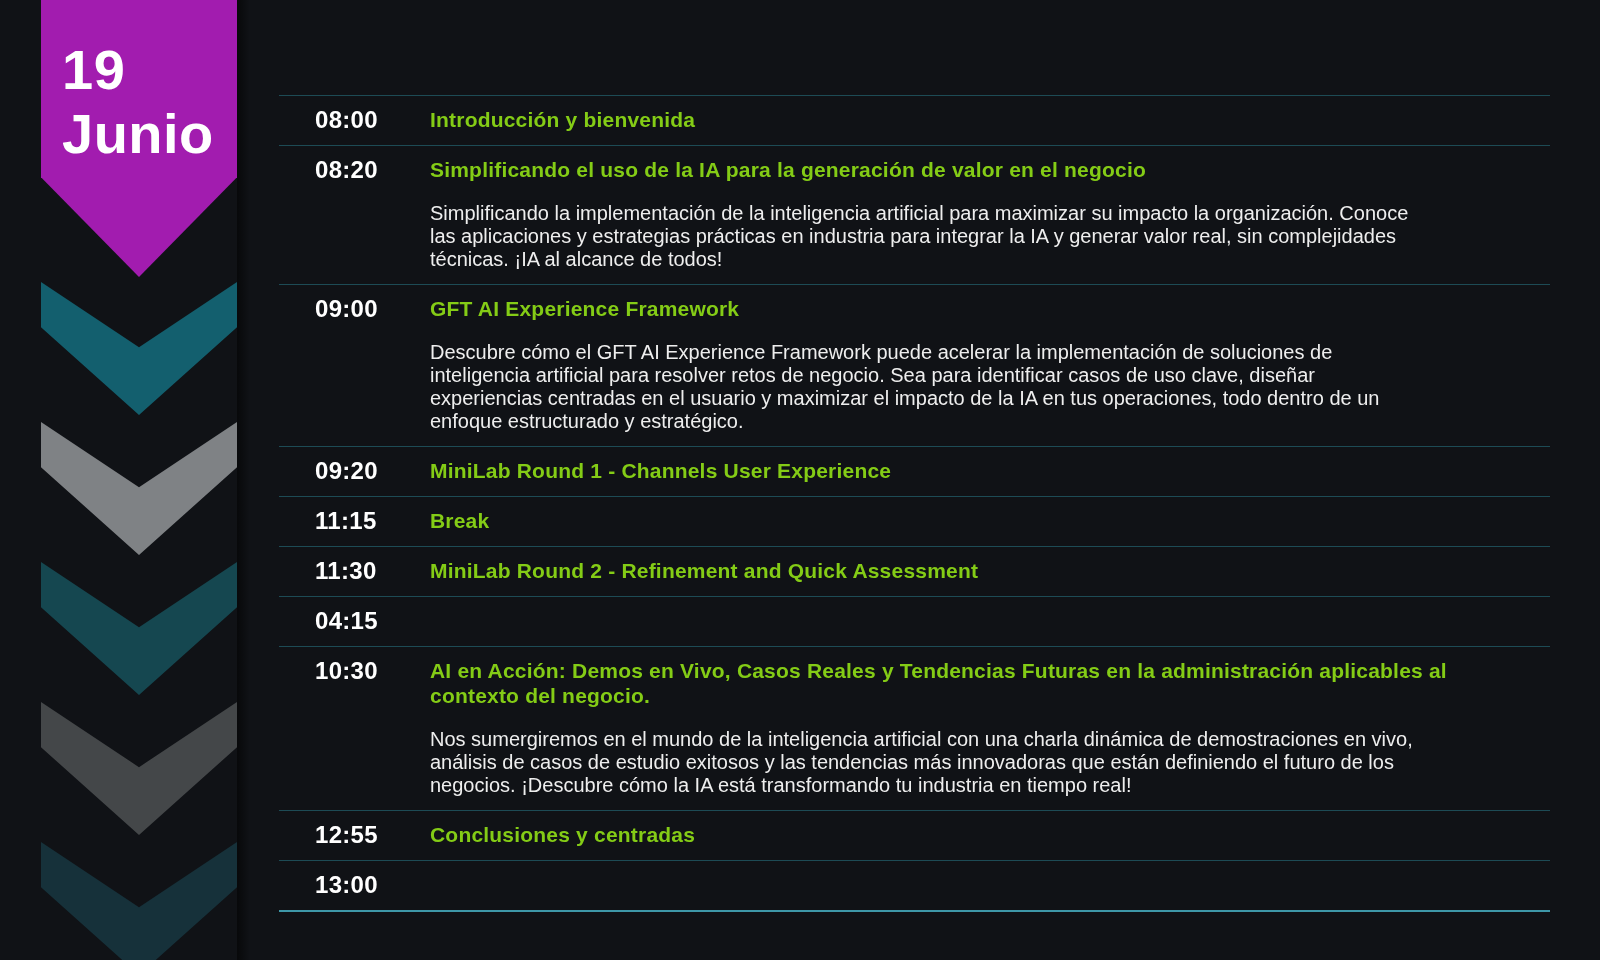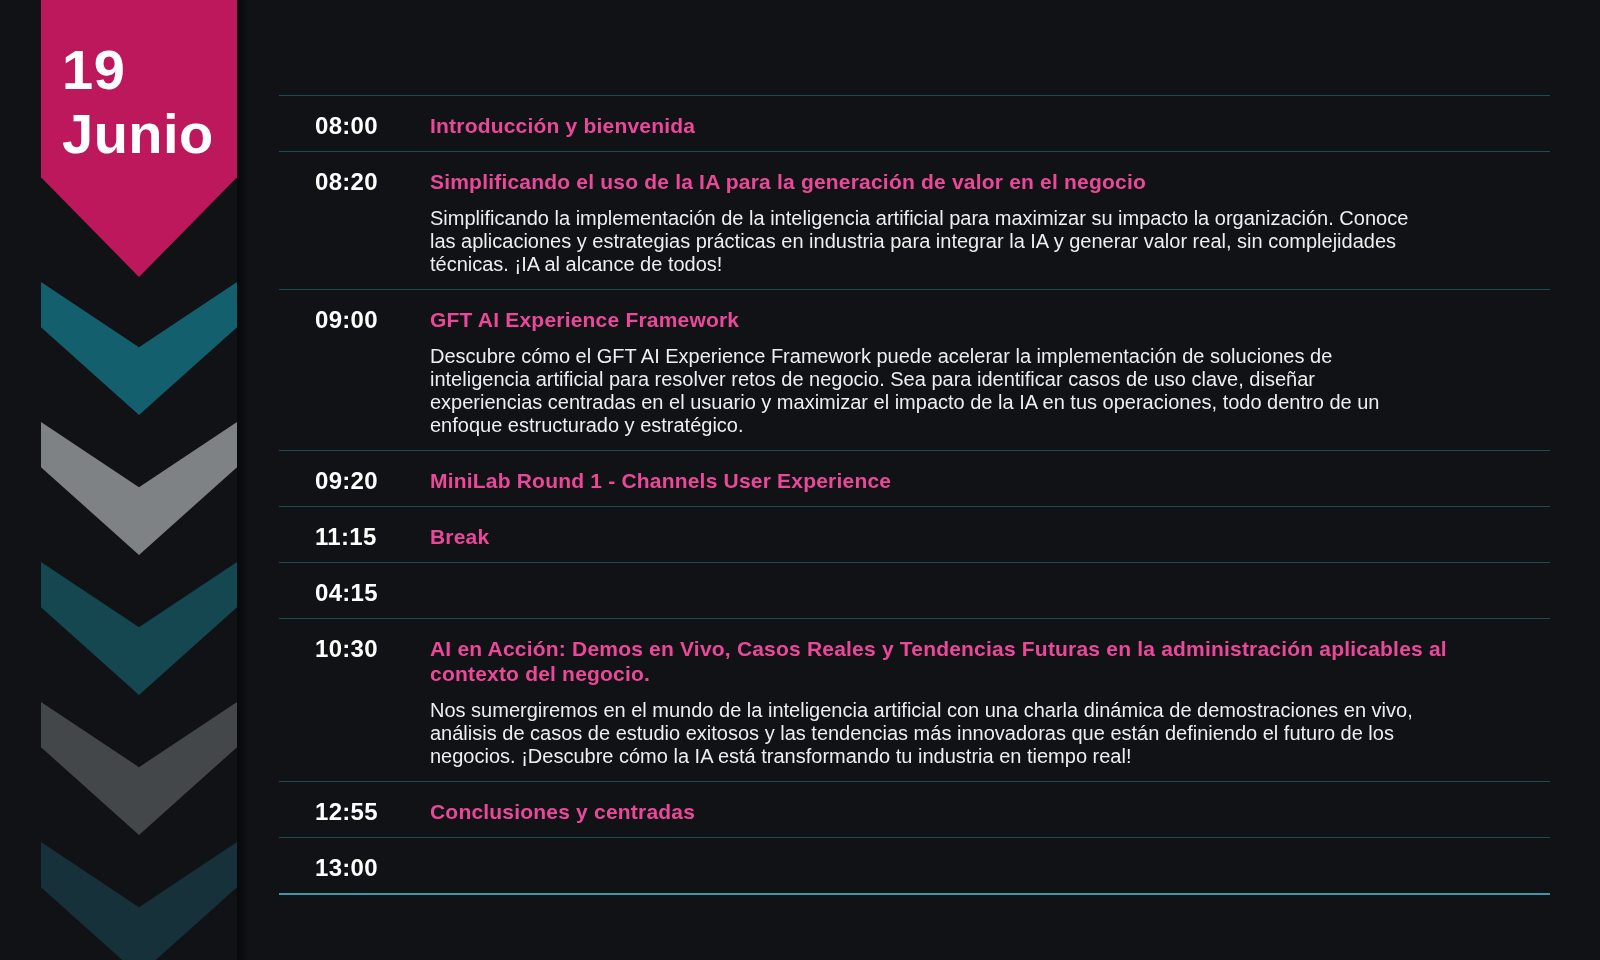--- a/index.html
+++ b/index.html
@@ -14,21 +14,21 @@
   .stage { position:absolute; inset:0; }
 
   
   .rail { position:absolute; left:0; top:0; width:260px; height:960px; }
   .rail-shadow {
     position:absolute; left:237px; top:0; width:12px; height:960px;
     background:linear-gradient(to right, rgba(0,0,0,0.55), rgba(0,0,0,0.03));
   }
   .ribbon {
     position:absolute; left:41px; top:0; width:196px; height:277px;
-    background:#be185d;
+    background:#a21caf;
     clip-path:polygon(0 0, 100% 0, 100% 64%, 50% 100%, 0 64%);
     padding:38px 0 0 21px;
   }
   .ribbon .day, .ribbon .month {
     font-size:56px; font-weight:700; line-height:64px; color:#ffffff; letter-spacing:0.5px;
   }
   .chev {
     position:absolute; left:41px; width:196px; height:133px;
     clip-path:polygon(0 0, 50% 49%, 100% 0, 100% 34%, 50% 100%, 0 34%);
   }
@@ -40,33 +40,33 @@
 
   
   .agenda {
     position:absolute; left:279px; top:95px; width:1271px;
     border-bottom:2px solid #3e97a8;
   }
   .row {
     display:grid; grid-template-columns:151px 1fr;
     align-items:start;
     border-top:1px solid #1d4b55;
-    padding:17px 0 13px 0;
+    padding:11px 0 13px 0;
   }
   .time {
     font-size:24px; font-weight:700; line-height:25px;
     padding-left:36px; color:#ffffff; letter-spacing:0.3px;
   }
   .title {
     font-size:21px; font-weight:700; line-height:25px;
-    color:#ec4899; white-space:pre-line; max-width:1100px; letter-spacing:0.2px;
+    color:#84cc16; white-space:pre-line; max-width:1100px; letter-spacing:0.2px;
   }
   .desc {
     font-size:20px; font-weight:400; line-height:23px;
-    color:#eeeeee; margin-top:13px; white-space:pre-line; max-width:1095px;
+    color:#eeeeee; margin-top:20px; white-space:pre-line; max-width:1095px;
   }
 </style>
 </head>
 <body>
 
 <div class="stage">
 
   <div class="rail">
     <div class="ribbon">
       <div class="day">19</div>
@@ -120,20 +120,27 @@
     </div>
 
     <div class="row">
       <div class="time">11:15</div>
       <div class="cell">
         <div class="title">Break</div>
 
       </div>
     </div>
 
+    <div class="row">
+      <div class="time">11:30</div>
+      <div class="cell">
+        <div class="title">MiniLab Round 2 - Refinement and Quick Assessment</div>
+
+      </div>
+    </div>
 
     <div class="row">
       <div class="time">04:15</div>
     </div>
 
     <div class="row">
       <div class="time">10:30</div>
       <div class="cell">
         <div class="title">AI en Acción: Demos en Vivo, Casos Reales y Tendencias Futuras en la administración aplicables al
 contexto del negocio.</div>

